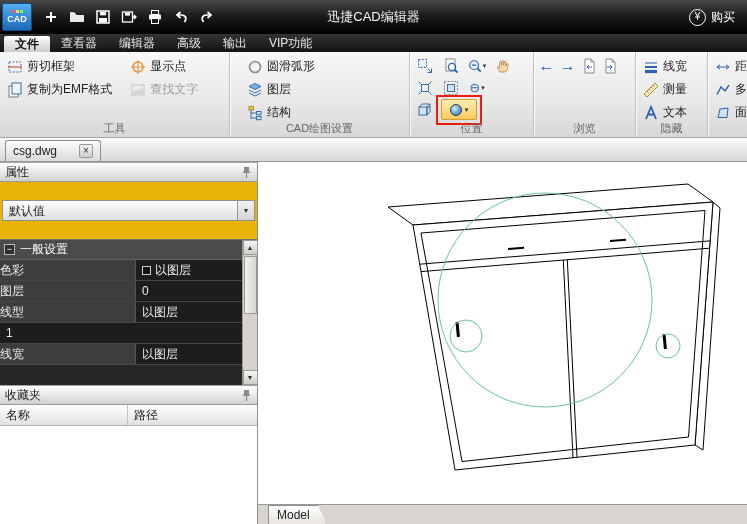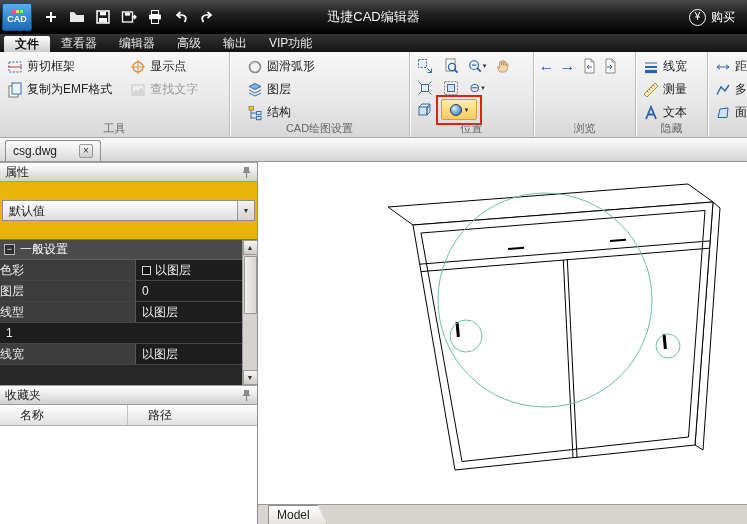--- a/index.html
+++ b/index.html
@@ -60,21 +60,21 @@
   .collapse-box{width:11px;height:11px;border:1px solid #b8b8b8;background:#2e2e2e;display:flex;align-items:center;justify-content:center;font-size:9px;line-height:1;color:#fff}
   .prow{display:flex;height:21px;border-bottom:1px solid #454545}
   .plabel{width:136px;background:#3d3d3d;display:flex;align-items:center;border-right:1px solid #565656}
   .pvalue{flex:1;background:#1d1d1d;display:flex;align-items:center;gap:4px;padding-left:6px}
   .swatch{width:9px;height:9px;background:#141414;border:1px solid #cfcfcf;flex:0 0 9px}
   .pscroll{position:absolute;right:0;top:0;bottom:0;width:15px;background:#d6d3ce;border-left:1px solid #9a9a9a;display:flex;flex-direction:column;align-items:center}
   .sarrow{width:15px;height:15px;background:linear-gradient(#f6f5f3,#cfccc6);border:1px solid #9a9a9a;display:flex;align-items:center;justify-content:center;font-size:7px;color:#333}
   .sdown{margin-top:auto}
   .sthumb{width:13px;height:58px;margin-top:1px;background:linear-gradient(90deg,#f2f1ef,#d8d5d0);border:1px solid #9a9a9a;border-radius:1px}
   .favcols{height:21px;display:flex;background:linear-gradient(#ffffff,#e1e1e1);border-bottom:1px solid #b3b3b3}
-  .favcol{width:128px;display:flex;align-items:center;padding-left:20px;border-right:1px solid #c2c2c2}
+  .favcol{width:128px;display:flex;align-items:center;padding-left:6px;border-right:1px solid #c2c2c2}
   .favcol2{flex:1;border-right:none}
   .favbody{flex:1;background:#fff}
 
   .canvas{flex:1;position:relative;background:#fff;overflow:hidden}
   .drawing{position:absolute;left:0;top:0}
   .modelstrip{position:absolute;left:0;right:0;bottom:0;height:20px;background:#d8d5d0;border-top:1px solid #9a9a9a;display:flex;align-items:flex-end;padding-left:10px}
   .modeltab{height:19px;padding:0 16px 0 8px;background:linear-gradient(#ffffff,#e6e3de);border:1px solid #8f8f8f;border-bottom:none;clip-path:polygon(0 0,calc(100% - 9px) 0,100% 100%,0 100%);display:flex;align-items:center;font-size:12px}
 </style>
 </head>
 <body>

